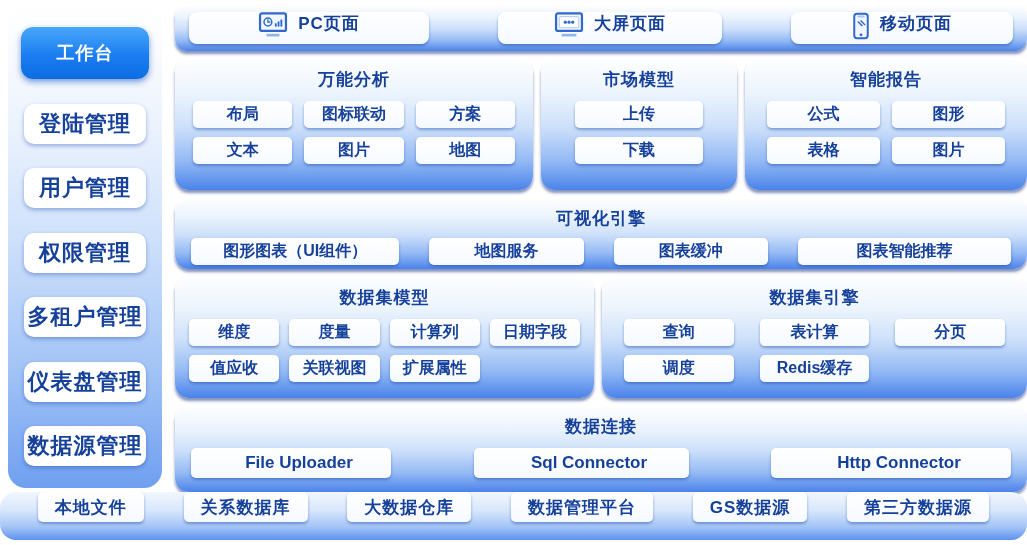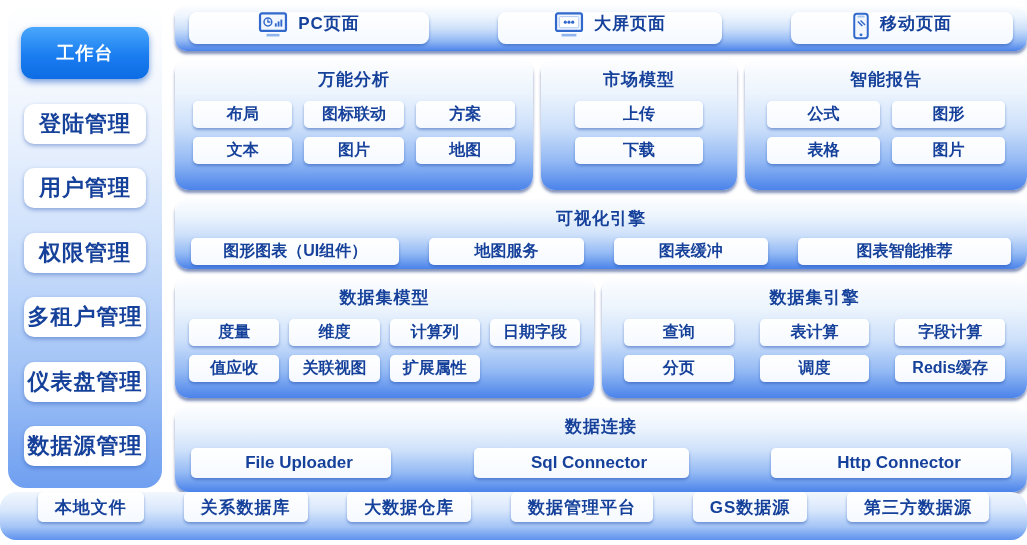--- a/index.html
+++ b/index.html
@@ -185,35 +185,34 @@
         <div class="chip">地图服务</div>
         <div class="chip">图表缓冲</div>
         <div class="chip">图表智能推荐</div>
       </div>
     </section>
 
     <section class="row row4">
       <div class="panel p-dsmodel">
         <div class="panel-title">数据集模型</div>
         <div class="chips cols4">
+          <div class="chip">维度</div>
           <div class="chip">度量</div>
-          <div class="chip">维度</div>
           <div class="chip">计算列</div>
           <div class="chip">日期字段</div>
           <div class="chip">值应收</div>
           <div class="chip">关联视图</div>
           <div class="chip">扩展属性</div>
         </div>
       </div>
       <div class="panel p-dsengine">
         <div class="panel-title">数据集引擎</div>
         <div class="chips dse-chips">
           <div class="chip">查询</div>
           <div class="chip">表计算</div>
-          <div class="chip">字段计算</div>
           <div class="chip">分页</div>
           <div class="chip">调度</div>
           <div class="chip">Redis缓存</div>
         </div>
       </div>
     </section>
 
     <section class="panel p-conn">
       <div class="panel-title">数据连接</div>
       <div class="conn-chips">

